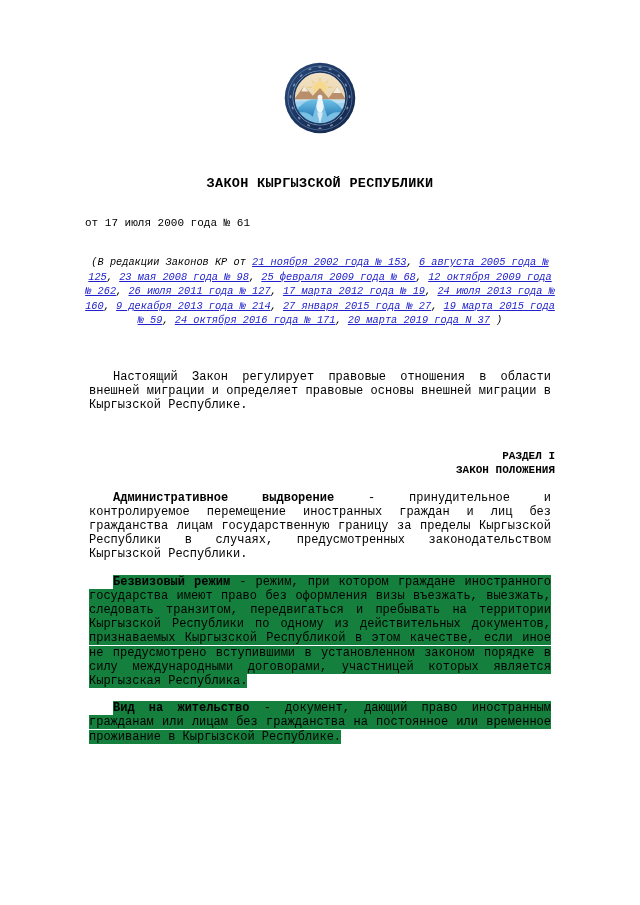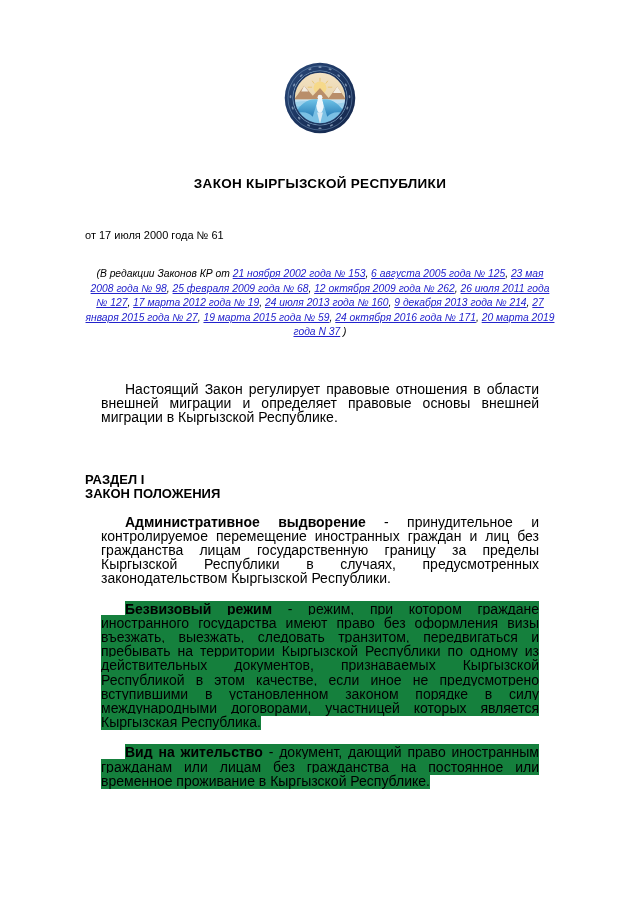--- a/index.html
+++ b/index.html
@@ -14,20 +14,21 @@
     color: #000000;
     overflow: hidden;
   }
   .page {
     width: 640px;
     height: 905px;
     box-sizing: border-box;
     padding: 0 85px;
     position: relative;
     background: #ffffff;
+    font-family: Liberation Mono, monospace;
   }
 
   
   .emblem-wrap {
     padding-top: 62px;
     display: flex;
     justify-content: center;
   }
   .emblem {
     width: 72px;
@@ -37,21 +38,21 @@
 
   
   .doc-title {
     margin-top: 42px;
     text-align: center;
     font-size: 13.5px;
     font-weight: bold;
     letter-spacing: 0.3px;
   }
   .doc-date {
-    margin-top: 38px;
+    margin-top: 26px;
     text-align: left;
     font-size: 11px;
   }
   .doc-subtitle {
     margin-top: 19px;
     text-align: center;
     font-size: 12.5px;
     font-weight: bold;
   }
 
@@ -70,32 +71,32 @@
   .amend-link {
     color: #2222cc;
     text-decoration: underline;
     font-style: italic;
     cursor: pointer;
   }
   .sep { color: #000000; font-style: italic; }
 
   
   .para {
-    font-size: 14px;
+    font-size: 12px;
     line-height: 14.2px;
     text-align: justify;
     text-indent: 24px;
-    margin: 16px;
+    margin: 4px;
   }
   .intro { margin-top: 42px; }
 
   .section-head {
-    margin-top: 48px;
-    text-align: left;
-    font-size: 13px;
+    margin-top: 36px;
+    text-align: right;
+    font-size: 11px;
     font-weight: bold;
     line-height: 14.5px;
   }
 
   .article-head {
     margin-top: 26px;
     font-size: 10.8px;
     font-weight: bold;
     text-indent: 24px;
   }

